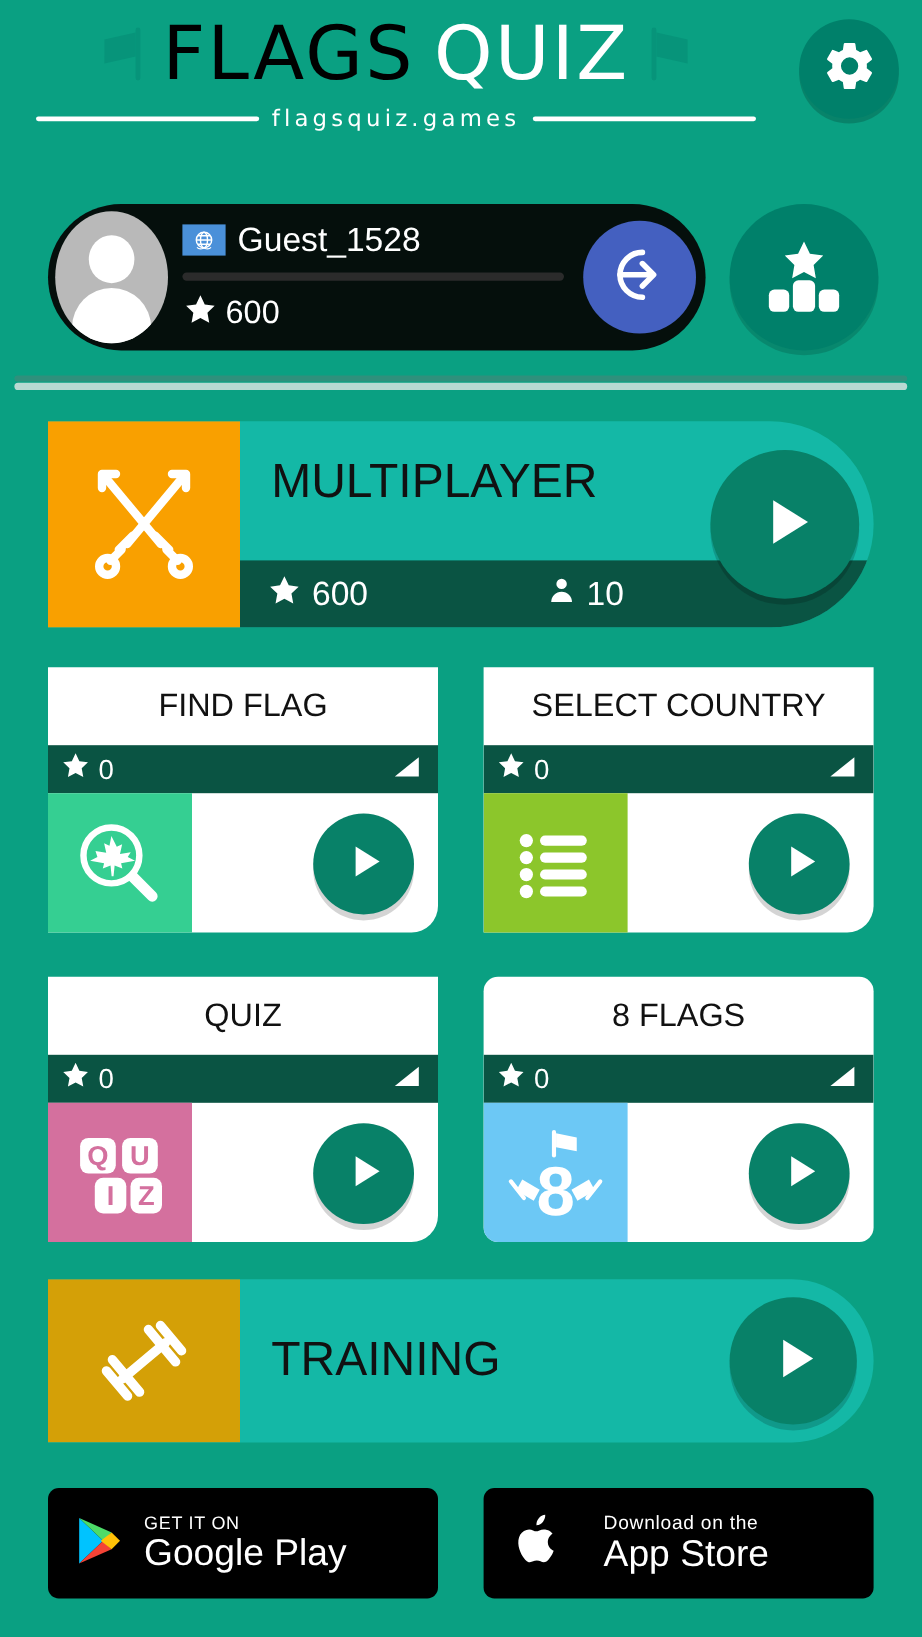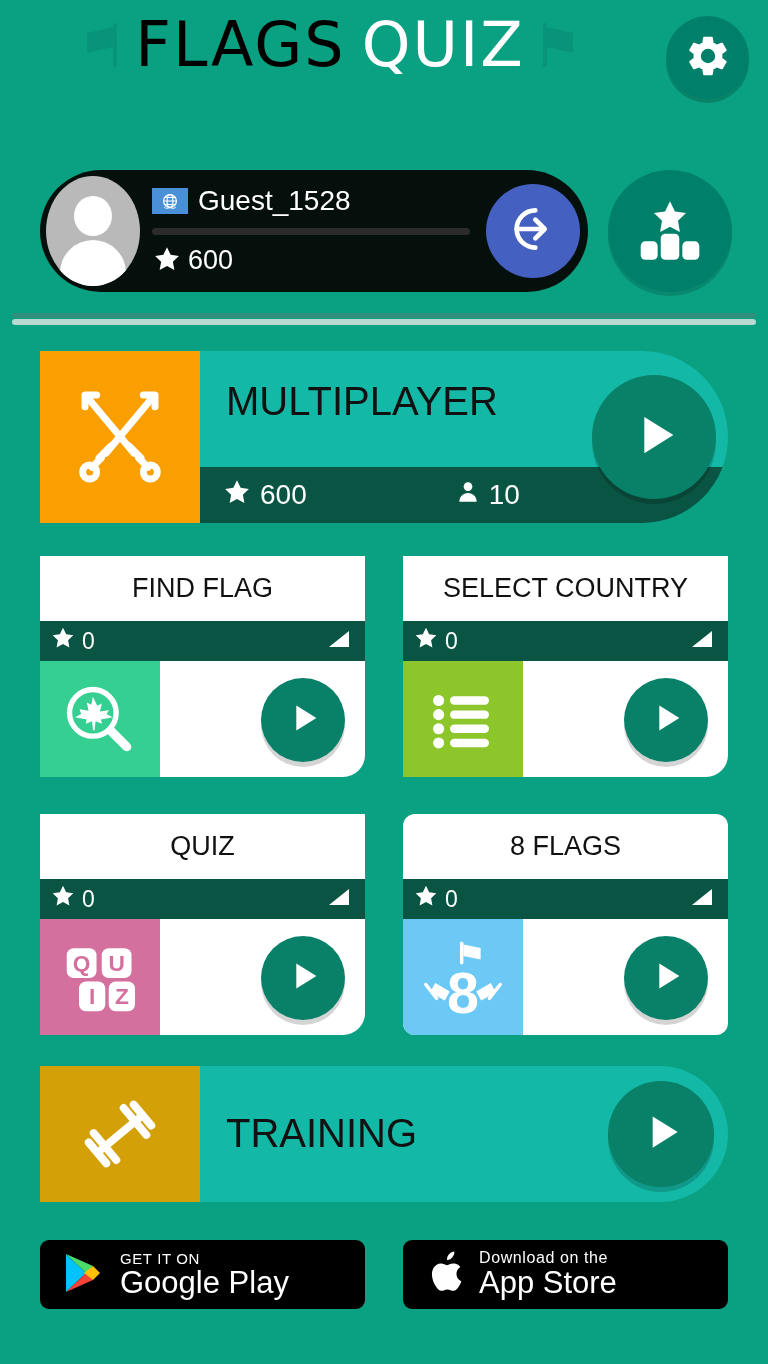--- a/index.html
+++ b/index.html
@@ -132,28 +132,28 @@
   .sc-playwrap { flex: 1; position: relative; }
   .sc-play {
     position: absolute; right: 20px; top: 50%; transform: translateY(-50%);
     width: 84px; height: 84px; border-radius: 50%; background: #088168;
     box-shadow: 0 5px 0 rgba(0,0,0,.17);
     display: flex; align-items: center; justify-content: center; cursor: pointer;
   }
 
   
   .badge {
-    position: absolute; top: 1240px; width: 325px; height: 69px; background: #000000;
+    position: absolute; top: 1240px; width: 325px; height: 92px; background: #000000;
     border-radius: 9px; display: flex; align-items: center; cursor: pointer;
   }
   .badge-text { display: flex; flex-direction: column; color: #ffffff; }
   .badge-small { font-size: 15px; letter-spacing: .6px; font-family: "Liberation Sans", sans-serif; }
   .badge-big { font-size: 31px; font-family: "Liberation Sans", sans-serif; line-height: 1.05; }
   .badge.gplay { left: 40px; padding-left: 22px; gap: 18px; }
-  .badge.appstore { left: 403px; padding-left: 24px; gap: 8px; }
+  .badge.appstore { left: 403px; padding-left: 24px; gap: 32px; }
   .badge.appstore .badge-small { font-size: 16px; }
 </style>
 </head>
 <body>
 
 <div class="page">
 
   <div class="header">
     <div class="logo-wrap">
       <div class="logo-row">
@@ -164,20 +164,25 @@
           </svg>
         </span>
         <span class="logo-text logo-flags">FLAGS</span>
         <span class="logo-text logo-quiz">QUIZ</span>
         <span class="flag-ico">
           <svg width="56" height="56" viewBox="0 0 56 56">
             <rect x="16" y="8" width="4" height="44" rx="2" fill="#07947a"></rect>
             <path d="M20 12 L46 18 L46 38 L20 32 Z" fill="#07947a"></path>
           </svg>
         </span>
+      </div>
+      <div class="subtitle-row">
+        <span class="sub-line"></span>
+        <span class="subtitle">flagsquiz.games</span>
+        <span class="sub-line"></span>
       </div>
     </div>
     <div class="gear-btn">
       <span>
         <svg width="48" height="48" viewBox="0 0 24 24" fill="#ffffff">
           <path d="M19.14 12.94a7.07 7.07 0 0 0 .06-.94 7.07 7.07 0 0 0-.06-.94l2.03-1.58a.5.5 0 0 0 .12-.62l-1.92-3.32a.5.5 0 0 0-.6-.22l-2.39.96a7.3 7.3 0 0 0-1.62-.94l-.36-2.54a.5.5 0 0 0-.5-.42h-3.84a.5.5 0 0 0-.5.42l-.36 2.54c-.59.24-1.13.56-1.62.94l-2.39-.96a.5.5 0 0 0-.6.22L2.66 8.86a.5.5 0 0 0 .12.62l2.03 1.58a7.07 7.07 0 0 0 0 1.88L2.78 14.52a.5.5 0 0 0-.12.62l1.92 3.32c.13.22.39.3.6.22l2.39-.96c.5.38 1.03.7 1.62.94l.36 2.54c.04.25.25.42.5.42h3.84c.25 0 .46-.17.5-.42l.36-2.54c.59-.24 1.13-.56 1.62-.94l2.39.96c.22.08.47 0 .6-.22l1.92-3.32a.5.5 0 0 0-.12-.62l-2.03-1.58zM12 15.6A3.6 3.6 0 1 1 12 8.4a3.6 3.6 0 0 1 0 7.2z"></path>
         </svg>
       </span>
     </div>
   </div>

